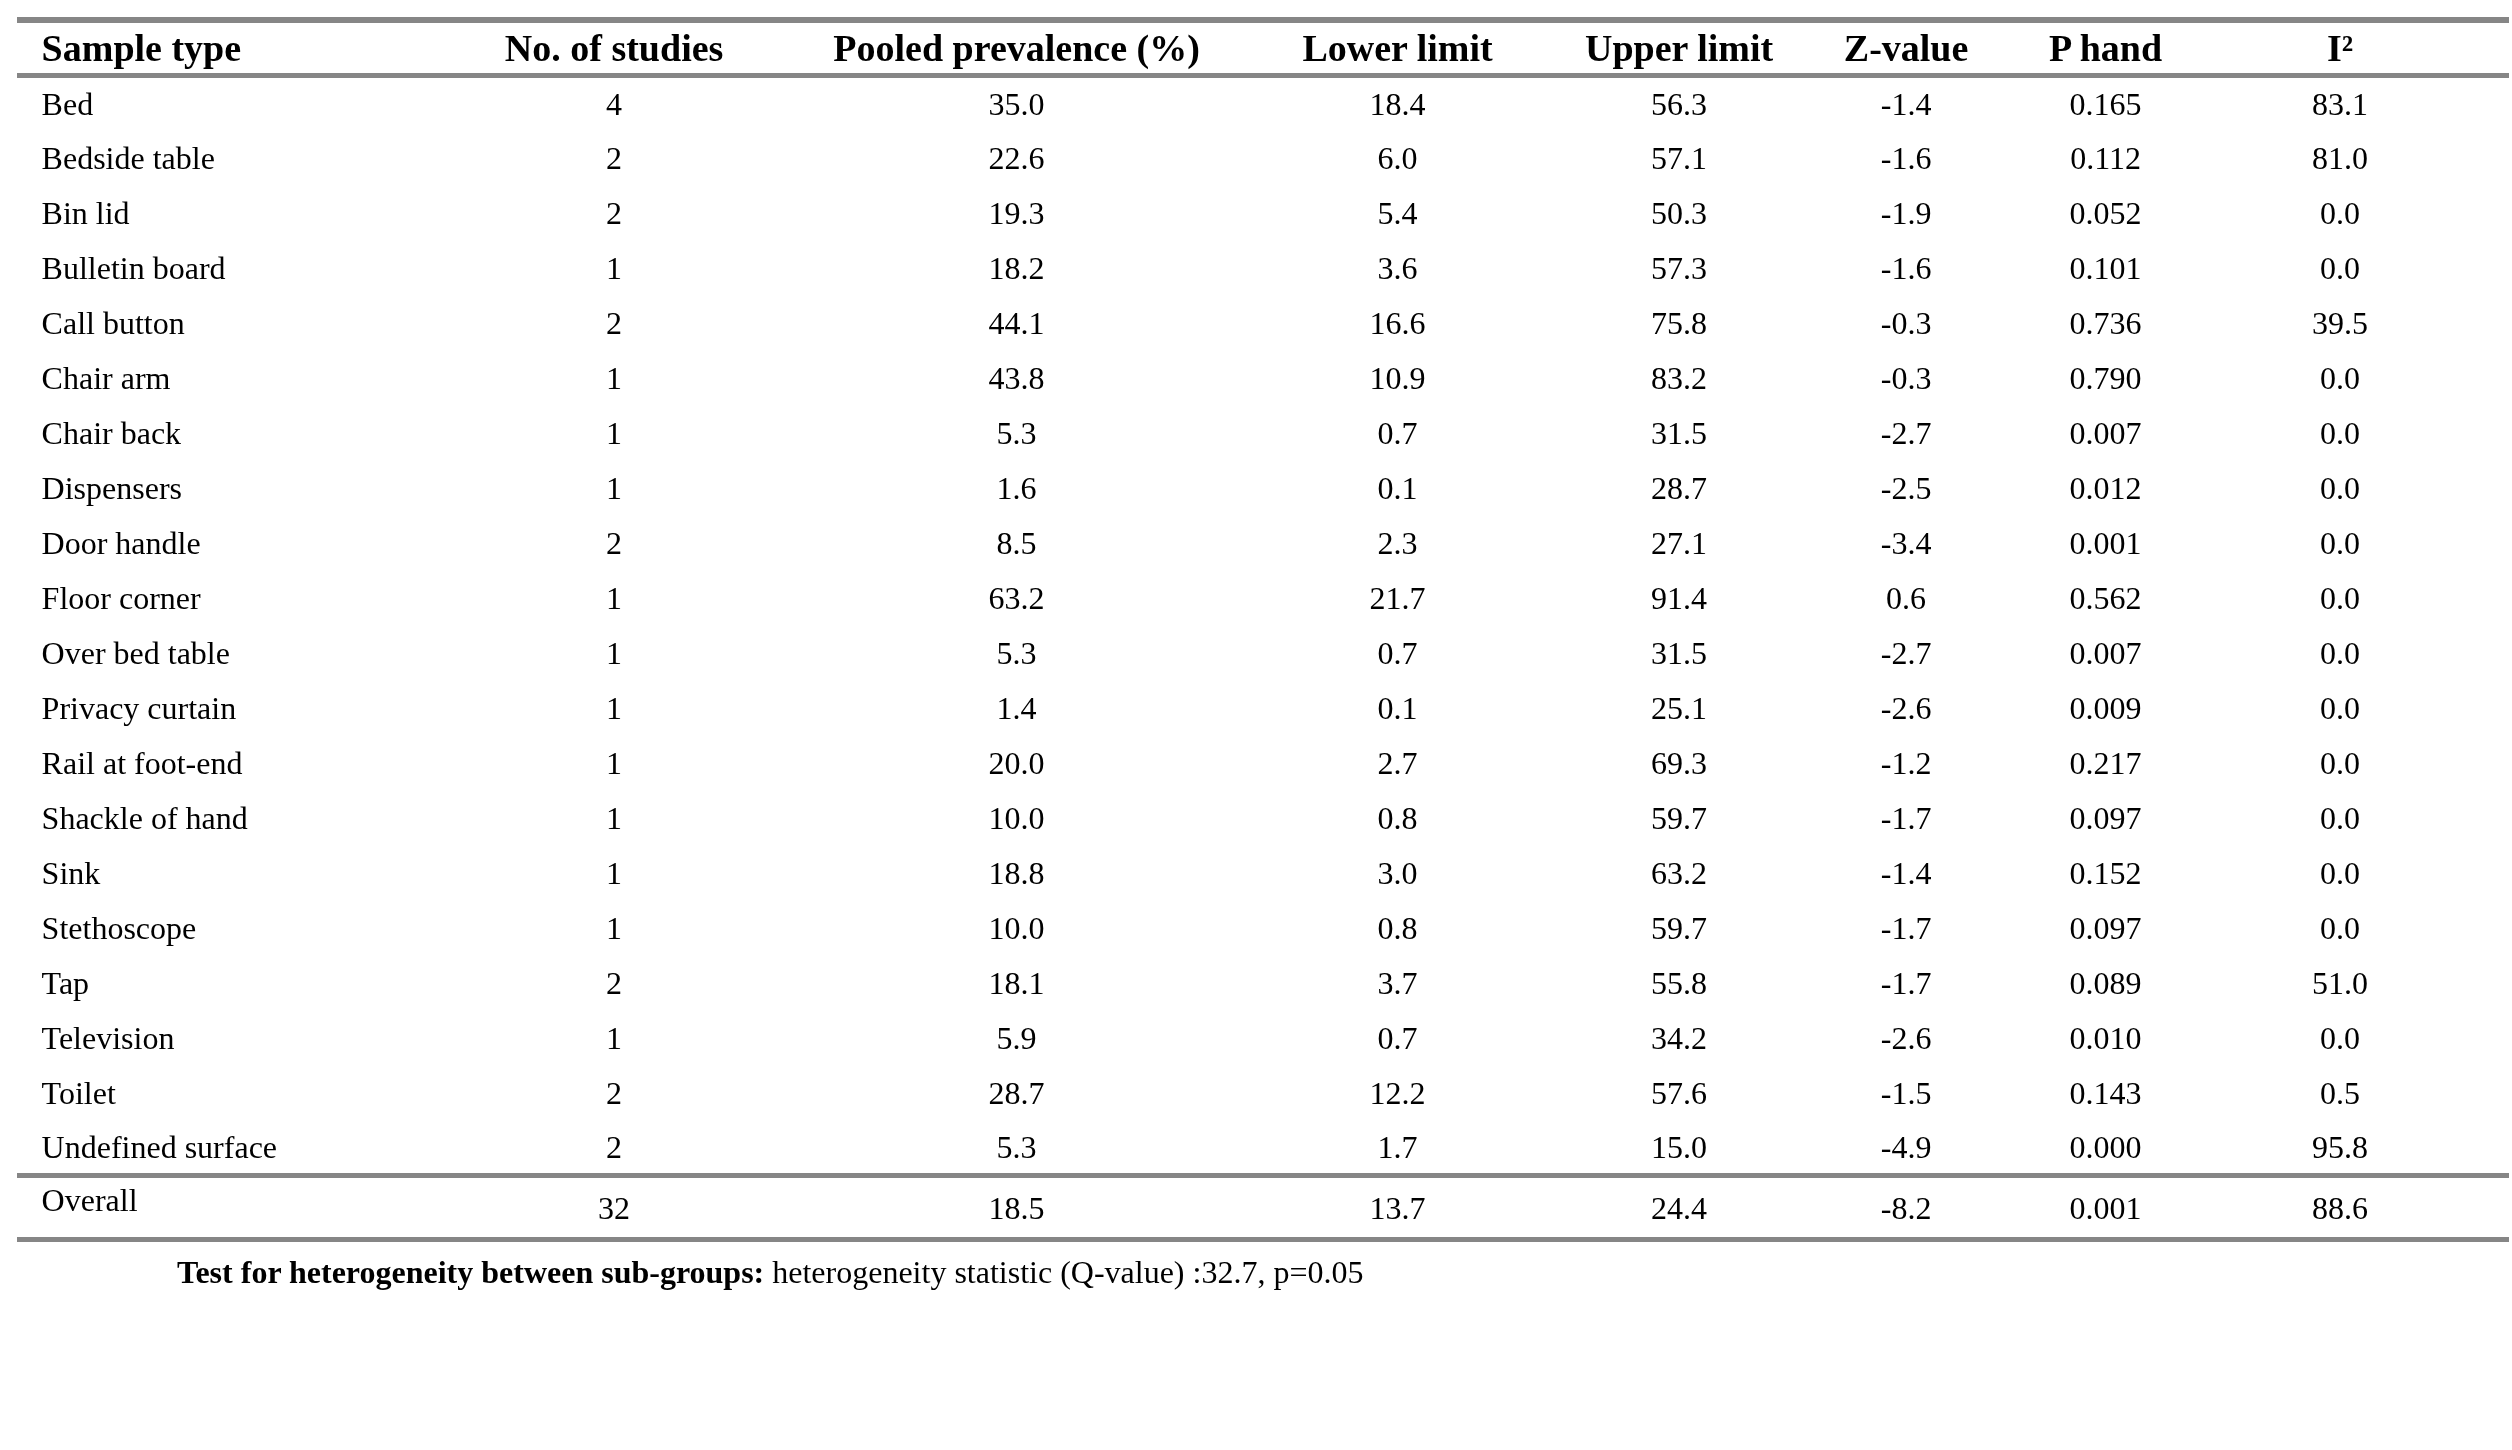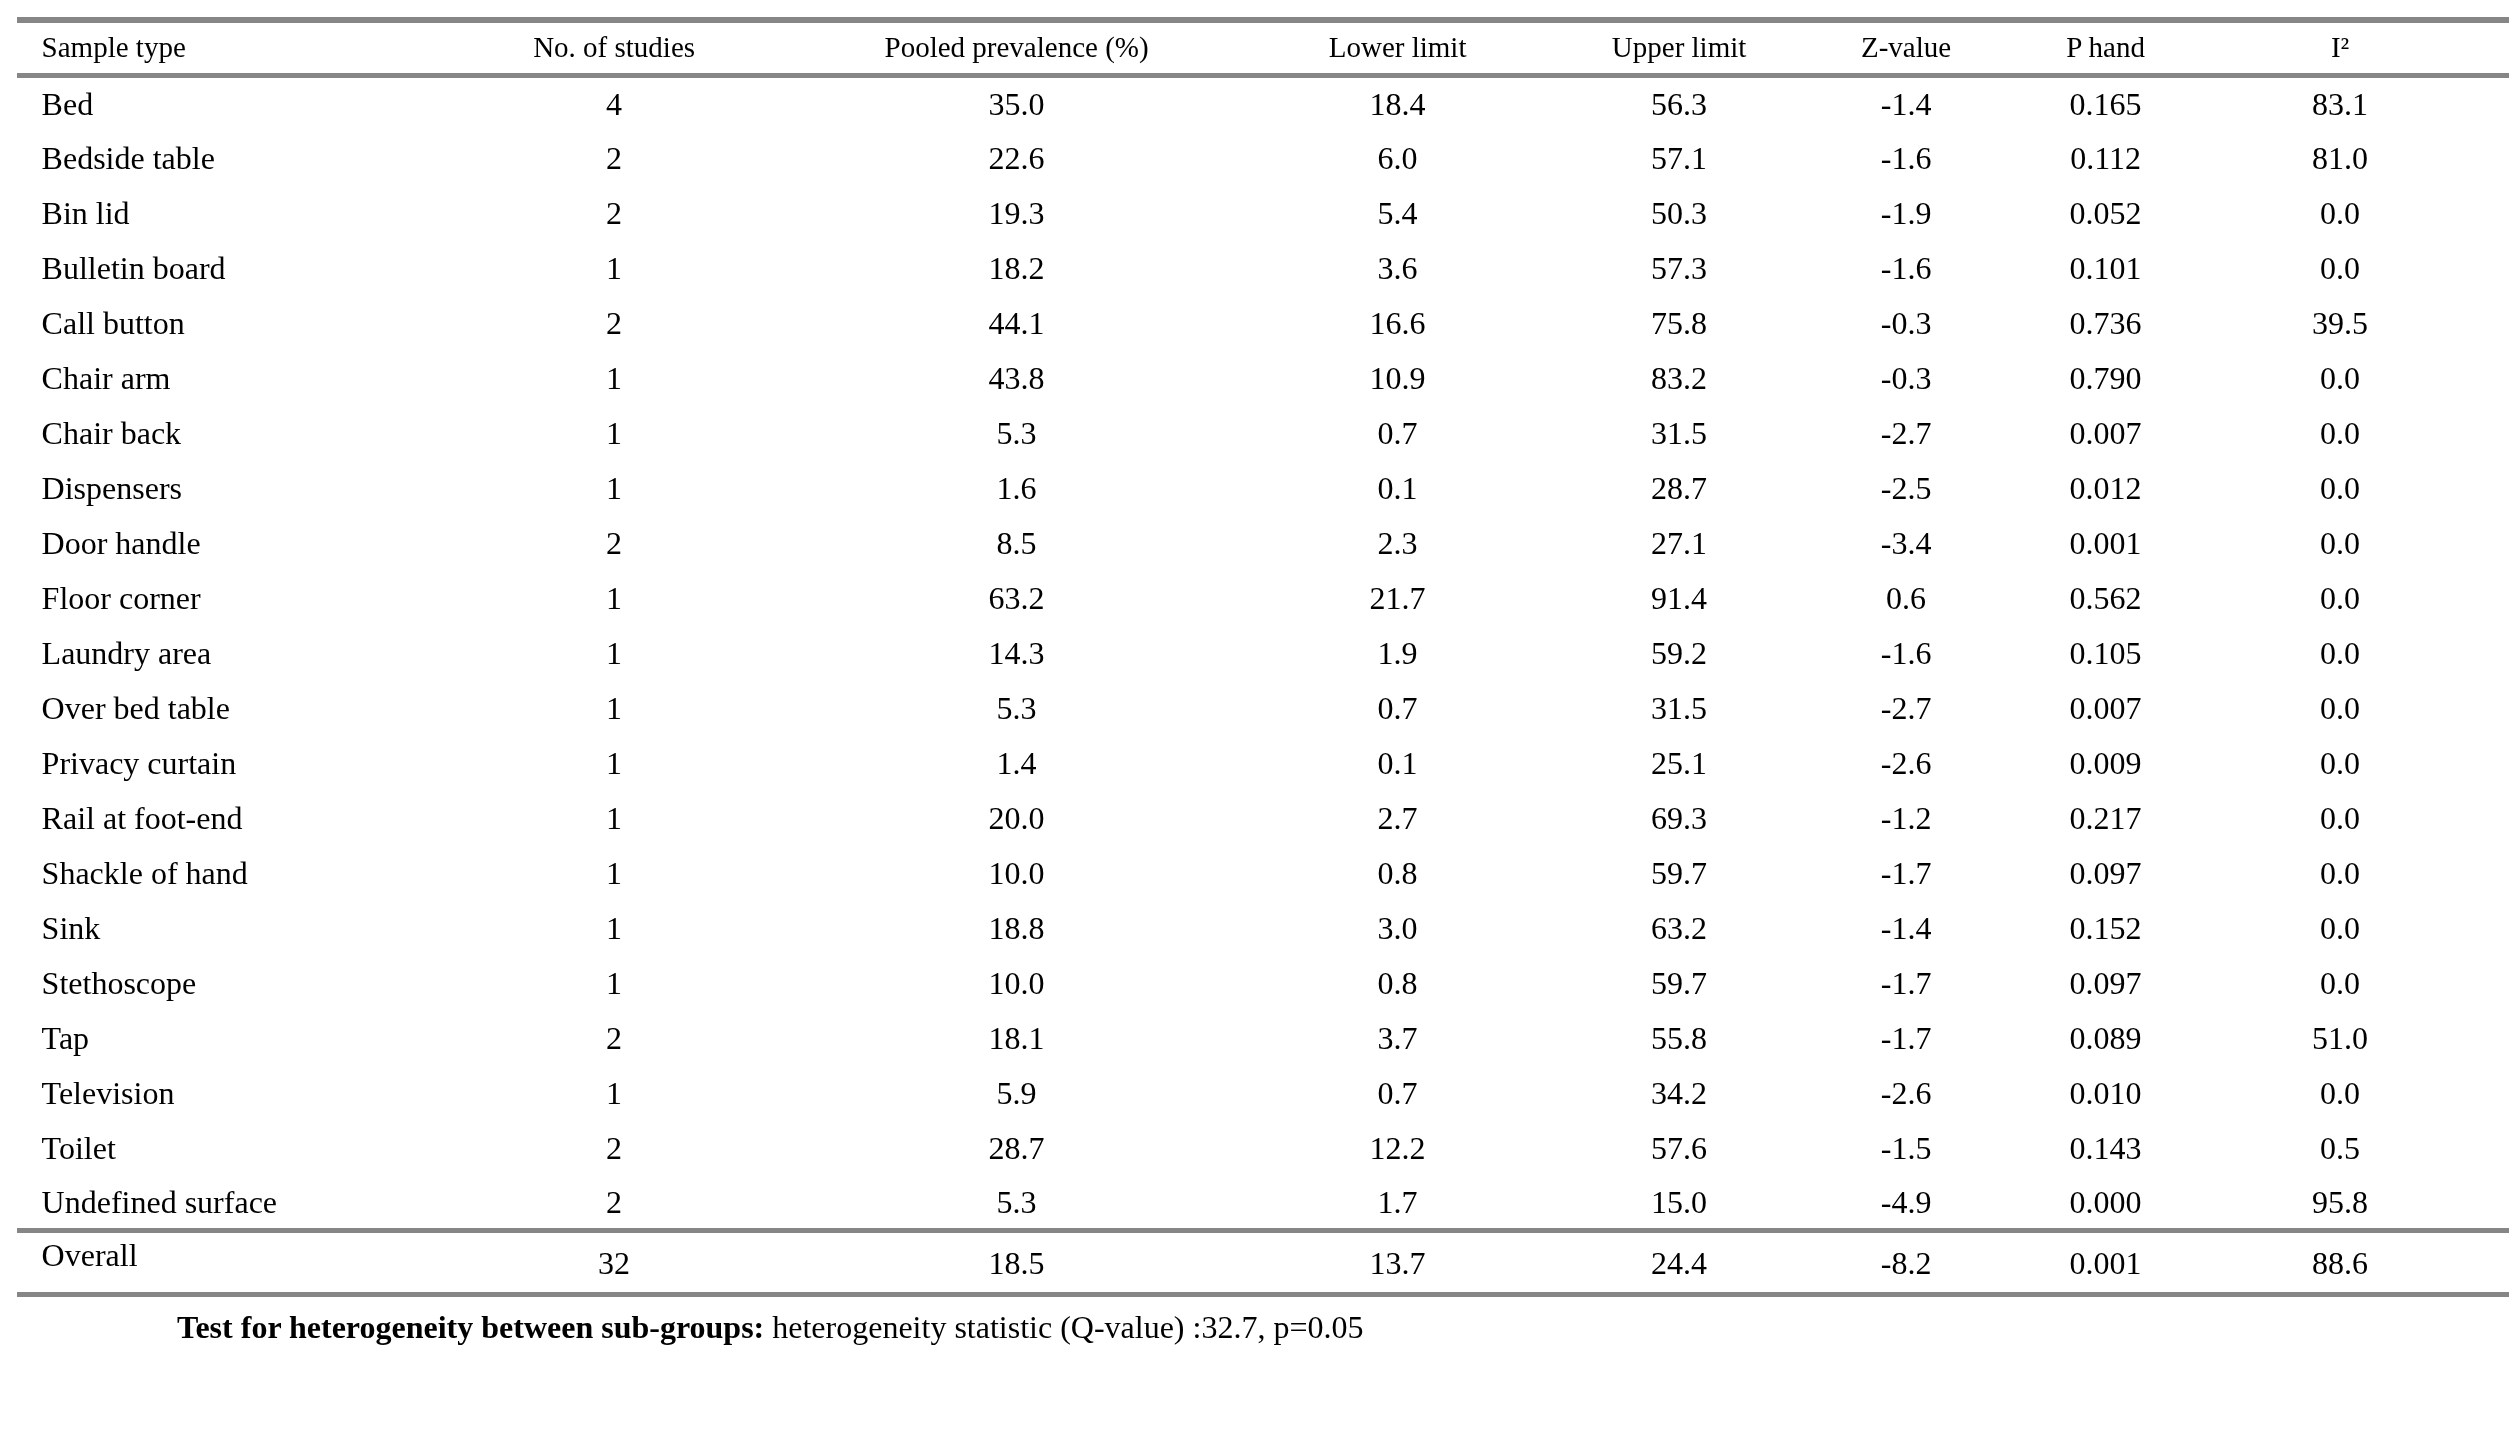--- a/index.html
+++ b/index.html
@@ -28,21 +28,21 @@
   col.c7 { width: 276px; }
   th, td {
     vertical-align: middle;
     text-align: center;
     font-size: 32px;
     line-height: 1;
     white-space: nowrap;
     padding: 0;
   }
   thead tr { height: 56px; border-bottom: 5.5px solid var(--rule); }
-  thead th { font-size: 29px; font-weight: normal; }
+  thead th { font-size: 38px; font-weight: bold; }
   tbody.data tr { height: 55px; }
   .cell0 { text-align: left; padding-left: 25px; }
   .cell7 { padding-right: 61px; }
   tbody.overall tr {
     height: 64px;
     border-top: 5.5px solid var(--rule);
     border-bottom: 5.5px solid var(--rule);
   }
   tbody.overall td.cell0 { position: relative; top: -7.7px; }
   .footnote {
@@ -174,30 +174,20 @@
         <td class="cell0">Floor corner</td>
         <td class="cell1">1</td>
         <td class="cell2">63.2</td>
         <td class="cell3">21.7</td>
         <td class="cell4">91.4</td>
         <td class="cell5">0.6</td>
         <td class="cell6">0.562</td>
         <td class="cell7">0.0</td>
       </tr>
       <tr>
-        <td class="cell0">Laundry area</td>
-        <td class="cell1">1</td>
-        <td class="cell2">14.3</td>
-        <td class="cell3">1.9</td>
-        <td class="cell4">59.2</td>
-        <td class="cell5">-1.6</td>
-        <td class="cell6">0.105</td>
-        <td class="cell7">0.0</td>
-      </tr>
-      <tr>
         <td class="cell0">Over bed table</td>
         <td class="cell1">1</td>
         <td class="cell2">5.3</td>
         <td class="cell3">0.7</td>
         <td class="cell4">31.5</td>
         <td class="cell5">-2.7</td>
         <td class="cell6">0.007</td>
         <td class="cell7">0.0</td>
       </tr>
       <tr>

